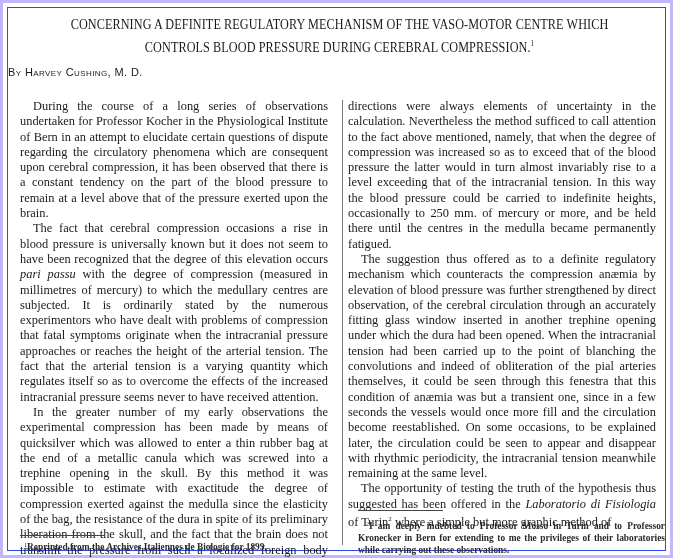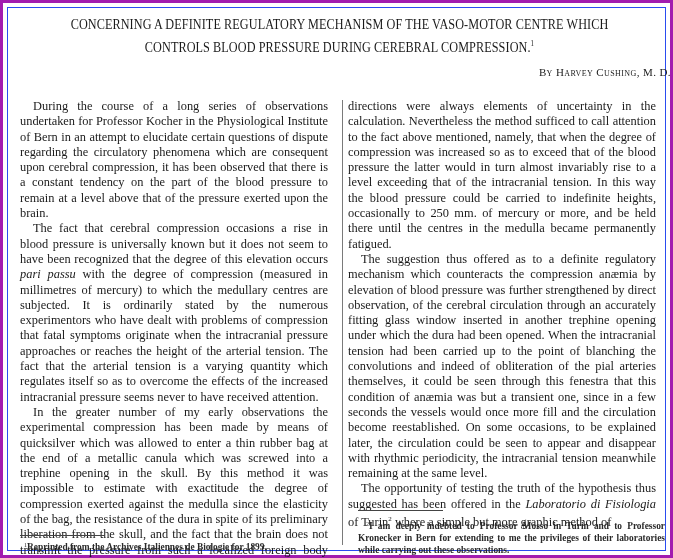--- a/index.html
+++ b/index.html
@@ -1,19 +1,19 @@
 <!DOCTYPE html>
 <html><head>
 <meta charset="utf-8">
 <style>
   html, body { margin: 0; padding: 0; background: #ffffff; }
   body { width: 673px; height: 558px; overflow: hidden; position: relative; }
   .frame-outer {
     position: absolute; left: 0; top: 0; width: 673px; height: 558px;
-    box-sizing: border-box; border: 3px solid #a21caf; background: #ffffff;
+    box-sizing: border-box; border: 3px solid #c4b5fd; background: #ffffff;
   }
   .frame-inner {
     position: absolute; left: 4px; top: 4px; right: 4px; bottom: 4px;
     border: 1px solid #2a4cf0; background: #ffffff;
   }
   .page {
     position: absolute; left: 0; top: 0; width: 663px; height: 548px;
     font-family: "DejaVu Serif", "Liberation Serif", serif;
     color: #1a1a1a;
   }
@@ -21,22 +21,22 @@
     position: absolute; left: 0; right: 0; top: 7px;
     text-align: center;
     font-family: "Liberation Serif", serif;
     font-size: 14.2px; line-height: 19px; letter-spacing: 0.1px;
     transform: scaleX(0.86); transform-origin: center top;
     white-space: nowrap;
   }
   .title sup { font-size: 8px; vertical-align: 6px; }
   .byline {
     position: absolute; left: 0; right: 0; top: 58px;
-    text-align: right;
-    font-family: Liberation Serif, serif;
+    text-align: left;
+    font-family: Liberation Sans, sans-serif;
     font-size: 11px; letter-spacing: 0.4px;
   }
   .byline .sc { font-variant: small-caps; }
   .col {
     position: absolute; top: 91px; width: 308px;
     font-family: "Liberation Serif", serif;
     font-size: 12.4px; line-height: 15.3px;
     text-align: justify;
   }
   .col-left { left: 12px; }

